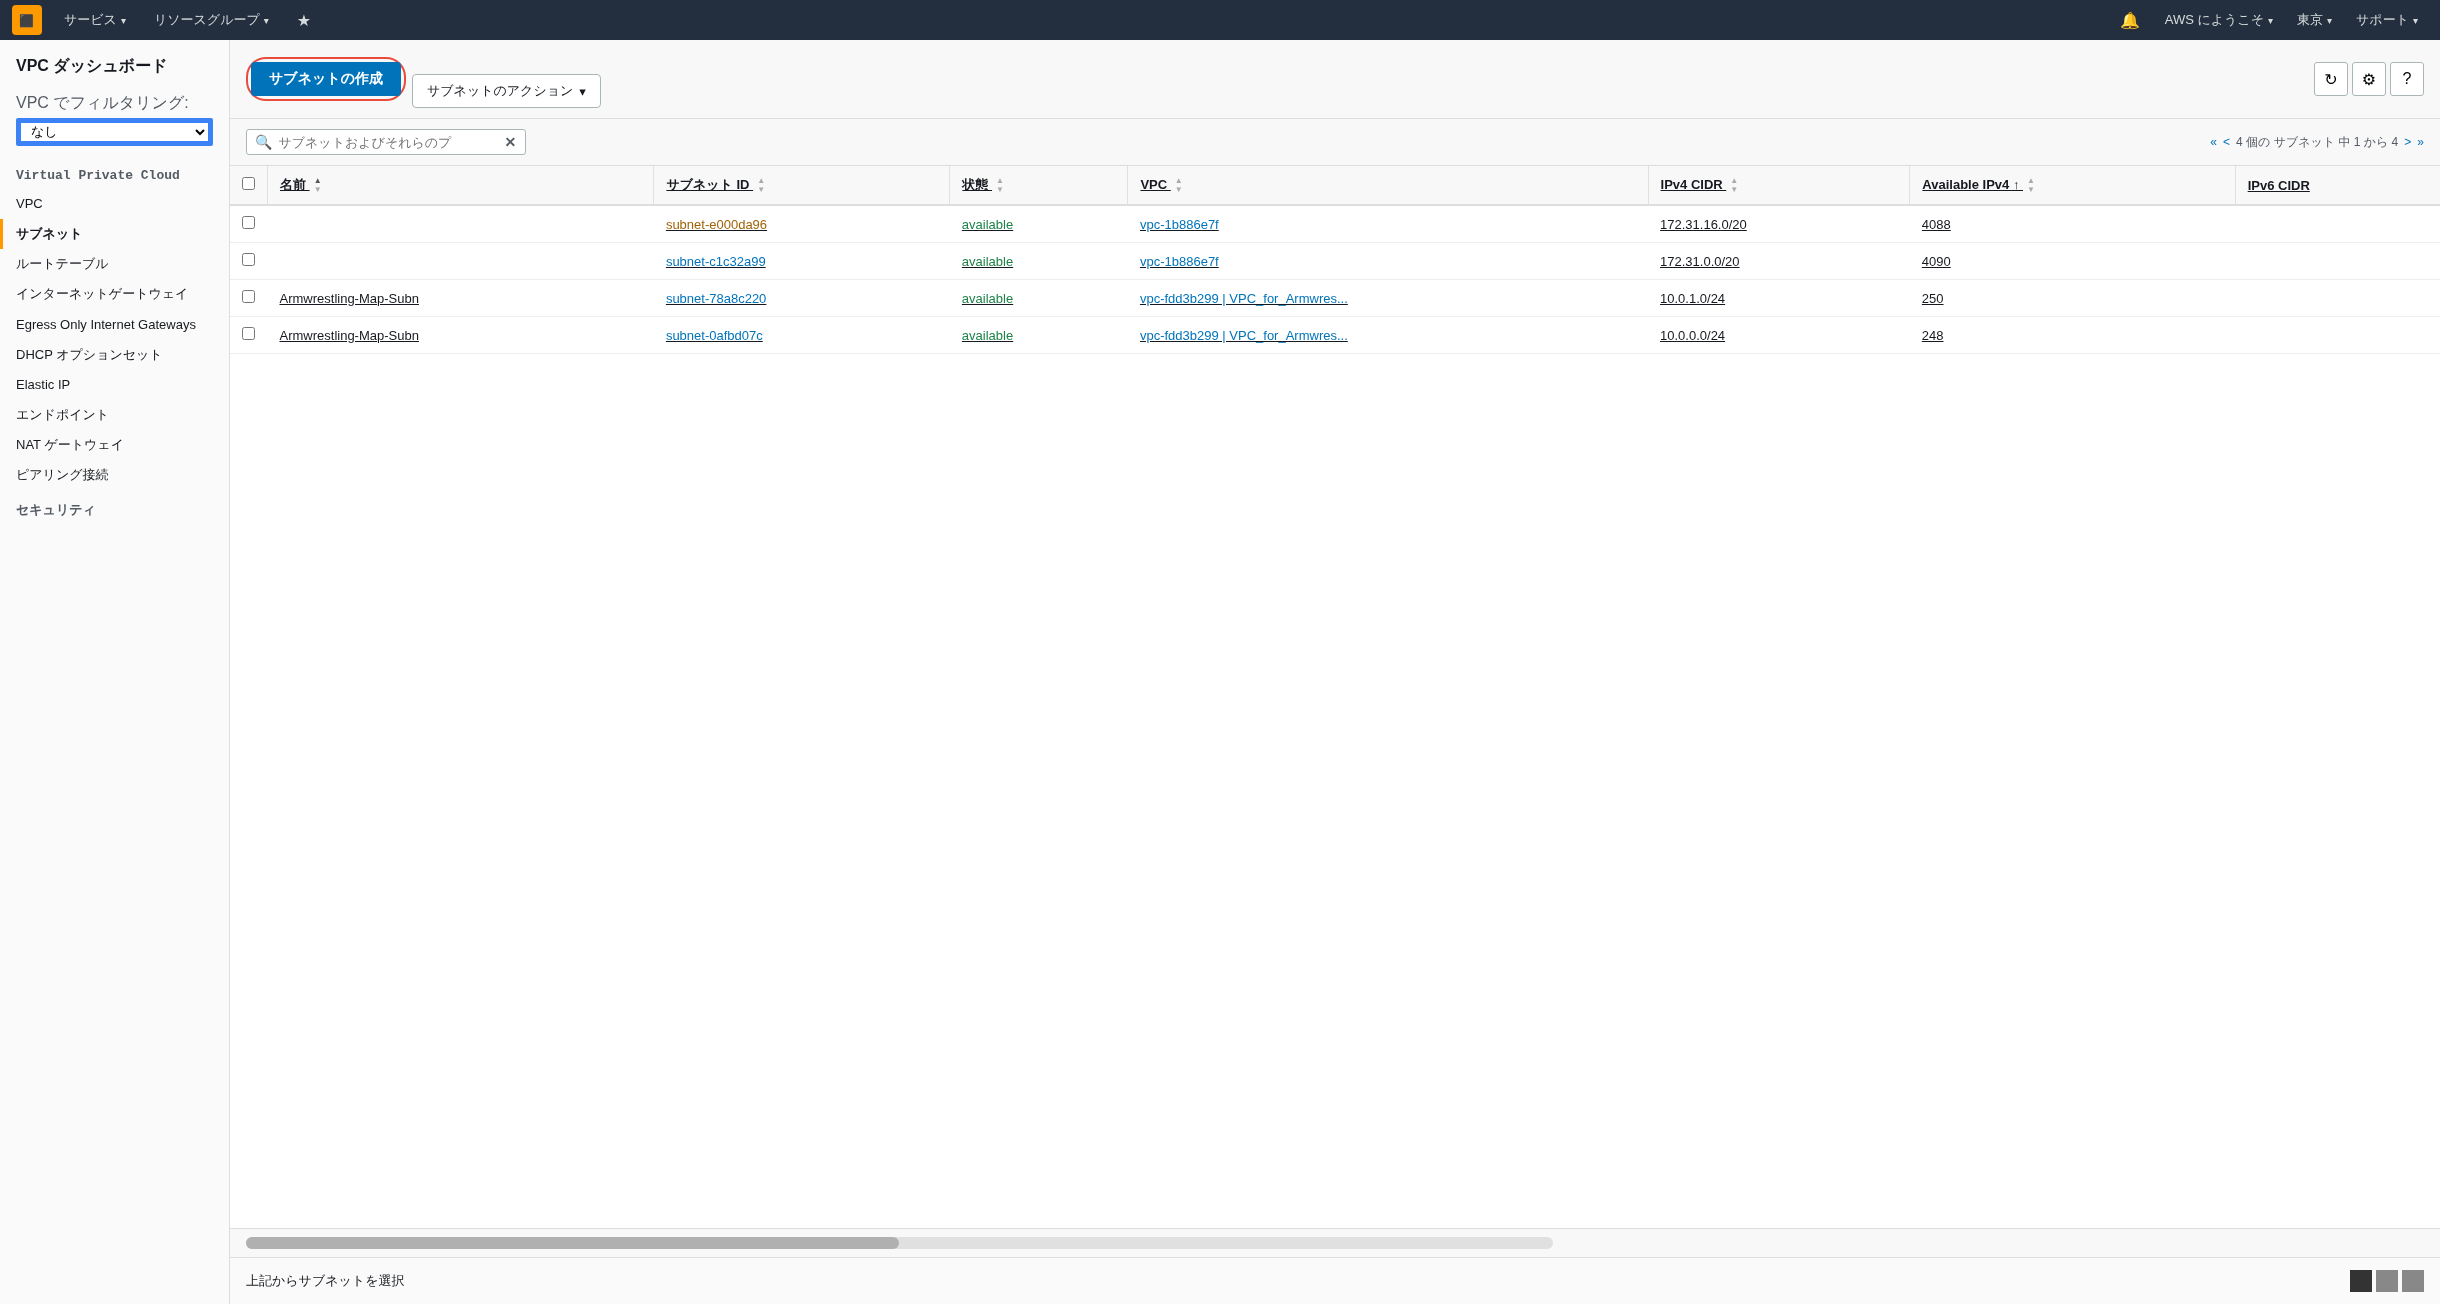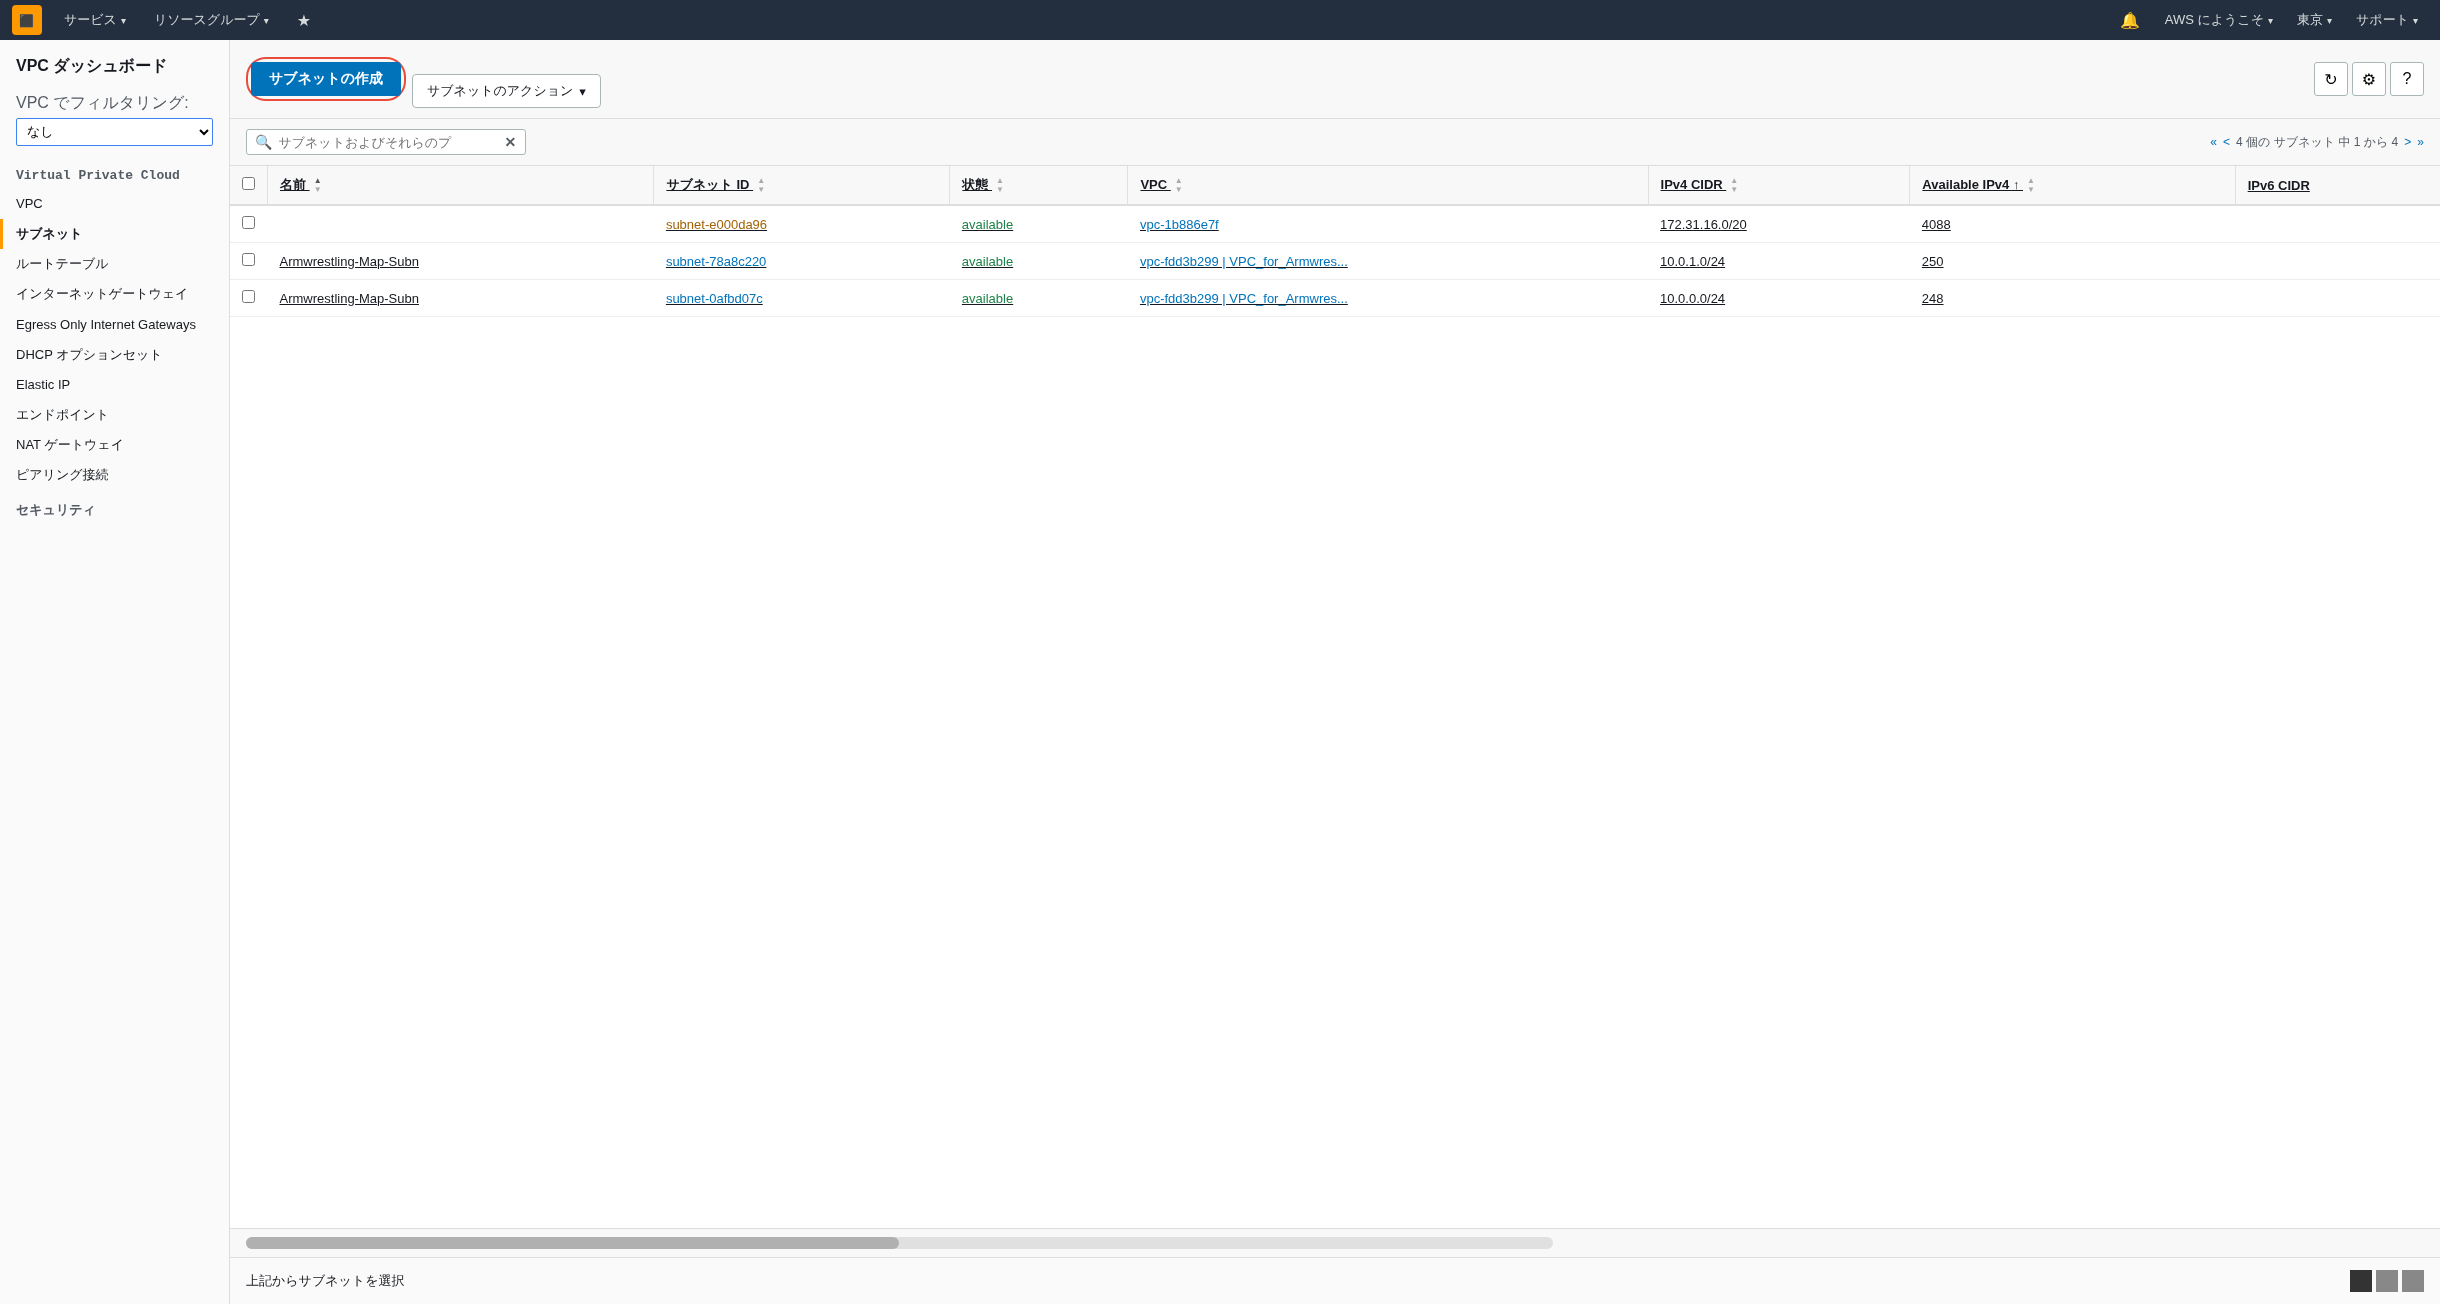--- a/index.html
+++ b/index.html
@@ -67,21 +67,21 @@
       font-size: 16px;
       color: #545b64;
       padding: 8px 16px 4px 16px;
     }
     .sidebar-select-wrapper {
       padding: 0 16px 12px 16px;
     }
     .sidebar-select {
       width: 100%;
       height: 28px;
-      border: 1px solid #3b82f6;
+      border: 5px solid #3b82f6;
       border-radius: 2px;
       background: white;
       padding: 0 6px;
       font-size: 13px;
       appearance: auto;
     }
     .sidebar-group-title {
       font-size: 13px;
       font-weight: bold;
       color: #545b64;
@@ -444,20 +444,32 @@
         <tr>
       <td class="checkbox-col">
         <input type="checkbox" style="">
       </td>
       <td></td>
       <td style="color:#a16207;cursor:pointer;">subnet-e000da96</td>
       <td class="status-available">available</td>
       <td style="color:#0073bb;cursor:pointer;">vpc-1b886e7f</td>
       <td>172.31.16.0/20</td>
       <td>4088</td>
+      <td></td>
+    </tr>
+            <tr>
+      <td class="checkbox-col">
+        <input type="checkbox" style="">
+      </td>
+      <td></td>
+      <td style="color:#0073bb;cursor:pointer;">subnet-c1c32a99</td>
+      <td class="status-available">available</td>
+      <td style="color:#0073bb;cursor:pointer;">vpc-1b886e7f</td>
+      <td>172.31.0.0/20</td>
+      <td>4090</td>
       <td></td>
     </tr>
             <tr>
       <td class="checkbox-col">
         <input type="checkbox" style="">
       </td>
       <td>Armwrestling-Map-Subn</td>
       <td style="color:#0073bb;cursor:pointer;">subnet-78a8c220</td>
       <td class="status-available">available</td>
       <td style="color:#0073bb;cursor:pointer;">vpc-fdd3b299 | VPC_for_Armwres...</td>

